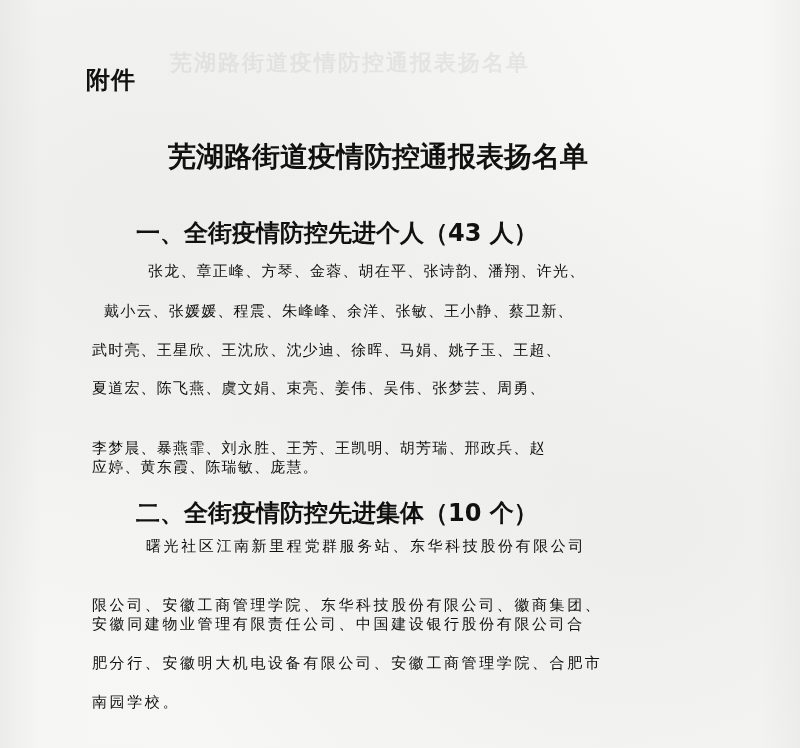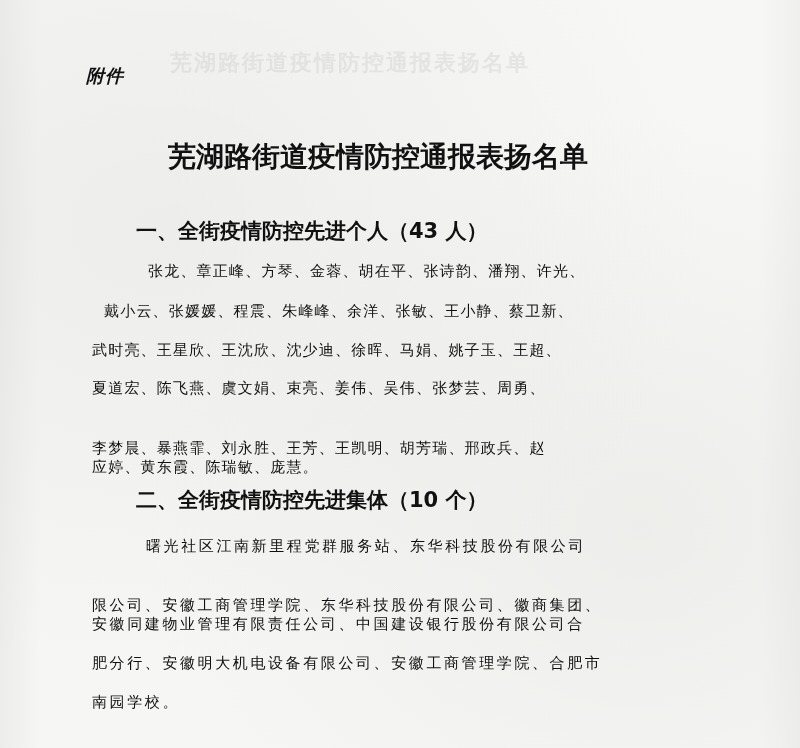--- a/index.html
+++ b/index.html
@@ -32,42 +32,41 @@
       color: rgba(160,160,160,0.18);
       letter-spacing: 2px;
       font-family: "DejaVu Sans", sans-serif;
       white-space: nowrap;
     }
     .attachment {
       position: absolute;
       left: 86px; top: 64px;
       font-family: "DejaVu Sans", "Liberation Sans", sans-serif;
       font-weight: bold;
-      font-size: 18px;
+      font-size: 24px;
       letter-spacing: 1px;
-      font-style: italic;
     }
     .title {
       position: absolute;
       left: 168px; top: 138px;
       font-family: "DejaVu Sans", "Liberation Sans", sans-serif;
       font-weight: bold;
       font-size: 28px;
       letter-spacing: 0px;
       white-space: nowrap;
     }
     .section-heading {
       position: absolute;
       font-family: "DejaVu Sans", "Liberation Sans", sans-serif;
       font-weight: bold;
-      font-size: 21px;
+      font-size: 24px;
       white-space: nowrap;
     }
     .sec1-heading { left: 136px; top: 217px; }
-    .sec2-heading { left: 136px; top: 486px; }
+    .sec2-heading { left: 136px; top: 497px; }
     .line {
       position: absolute;
       font-family: "DejaVu Serif", "Liberation Serif", serif;
       font-size: 15px;
       white-space: nowrap;
       letter-spacing: 1.5px;
     }
     .names .line { letter-spacing: 1.2px; }
     .org .line { letter-spacing: 2.6px; }
   </style>

